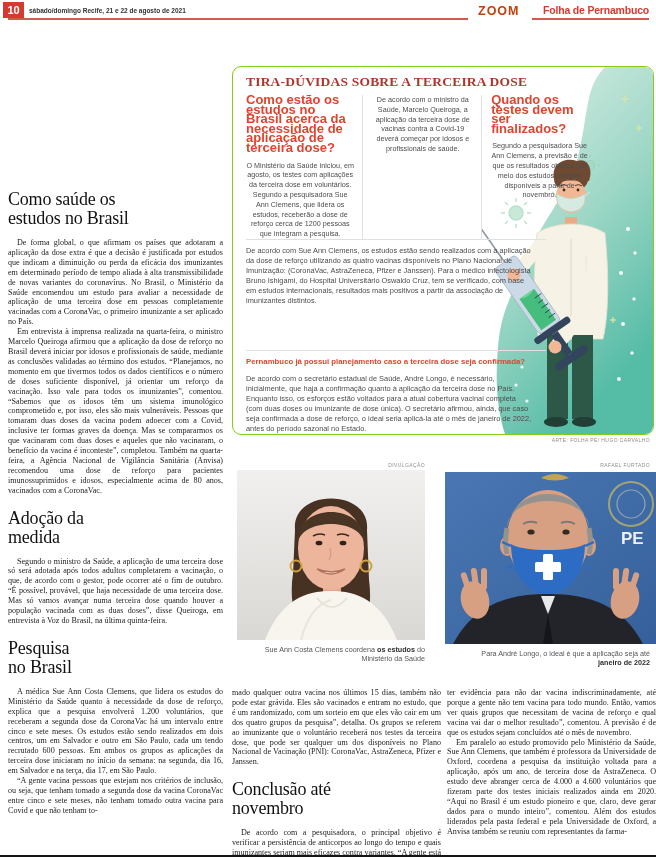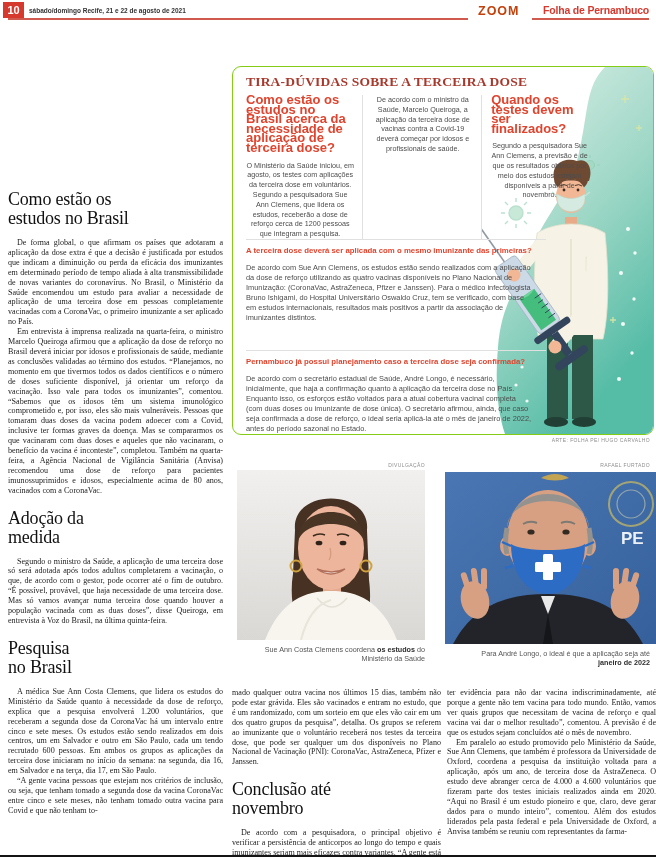--- a/index.html
+++ b/index.html
@@ -59,21 +59,21 @@
 <div id="page">
 
   <div class="pagenum">10</div>
   <div class="hdate">sábado/domingo Recife, 21 e 22 de agosto de 2021</div>
   <div class="hzoom">ZOOM</div>
   <div class="hbrand">Folha de Pernambuco</div>
   <div class="rule-a"></div>
   <div class="rule-b"></div>
 
   <div class="col-left">
-    <h2 class="ahead">Como estão os
+    <h2 class="ahead">Como saúde os
 estudos no Brasil</h2>
     <p class="apar">De forma global, o que afirmam os países que adotaram a aplicação da dose extra é que a decisão é justificada por estudos que indicam a diminuição ou perda da eficácia dos imunizantes em determinado período de tempo aliada à alta transmissibilidade de novas variantes do coronavírus. No Brasil, o Ministério da Saúde encomendou um estudo para avaliar a necessidade de aplicação de uma terceira dose em pessoas completamente vacinadas com a CoronaVac, o primeiro imunizante a ser aplicado no País.</p>
     <p class="apar">Em entrevista à imprensa realizada na quarta-feira, o ministro Marcelo Queiroga afirmou que a aplicação da dose de reforço no Brasil deverá iniciar por idosos e profissionais de saúde, mediante as conclusões validadas ao término dos estudos. “Planejamos, no momento em que tivermos todos os dados científicos e o número de doses suficiente disponível, já orientar um reforço da vacinação. Isso vale para todos os imunizantes”, comentou. “Sabemos que os idosos têm um sistema imunológico comprometido e, por isso, eles são mais vulneráveis. Pessoas que tomaram duas doses da vacina podem adoecer com a Covid, inclusive ter formas graves da doença. Mas se compararmos os que vacinaram com duas doses e aqueles que não vacinaram, o benefício da vacina é inconteste”, completou. Também na quarta-feira, a Agência Nacional de Vigilância Sanitária (Anvisa) recomendou uma dose de reforço para pacientes imunossuprimidos e idosos, especialmente acima de 80 anos, vacinados com a CoronaVac.</p>
     <h2 class="ahead mt">Adoção da
 medida</h2>
     <p class="apar">Segundo o ministro da Saúde, a aplicação de uma terceira dose só será adotada após todos adultos completarem a vacinação, o que, de acordo com o gestor, pode ocorrer até o fim de outubro. “É possível, provável, que haja necessidade de uma terceira dose. Mas só vamos avançar numa terceira dose quando houver a população vacinada com as duas doses”, disse Queiroga, em entrevista à Voz do Brasil, na última quinta-feira.</p>
     <h2 class="ahead mt">Pesquisa
 no Brasil</h2>
     <p class="apar">A médica Sue Ann Costa Clemens, que lidera os estudos do Ministério da Saúde quanto à necessidade da dose de reforço, explica que a pesquisa envolverá 1.200 voluntários, que receberam a segunda dose da CoronaVac há um intervalo entre cinco e sete meses. Os estudos estão sendo realizados em dois centros, um em Salvador e outro em São Paulo, cada um tendo recrutado 600 pessoas. Em ambos os grupos as aplicações da terceira dose iniciaram no início da semana: na segunda, dia 16, em Salvador e na terça, dia 17, em São Paulo.</p>
     <p class="apar">“A gente vacina pessoas que estejam nos critérios de inclusão, ou seja, que tenham tomado a segunda dose da vacina CoronaVac entre cinco e sete meses, não tenham tomado outra vacina para Covid e que não tenham to-</p>
@@ -171,21 +171,20 @@
       </div>
       <div class="faq-col" style="width:100px;padding-right:0">
         <p class="faq-q">Quando os testes devem ser finalizados?</p>
         <p class="faq-a">Segundo a pesquisadora Sue Ann Clemens, a previsão é de que os resultados obtidos por meio dos estudos estejam disponíveis a partir de novembro.</p>
       </div>
     </div>
 
     <div class="faq-div" style="top:172px"></div>
 
     <div class="faq-wide" style="top:179px">
-      <p class="faq-wq">A terceira dose deverá ser aplicada com o mesmo imunizante das primeiras?</p>
       <p class="faq-wa">De acordo com Sue Ann Clemens, os estudos estão sendo realizados com a aplicação da dose de reforço utilizando as quatro vacinas disponíveis no Plano Nacional de Imunização: (CoronaVac, AstraZeneca, Pfizer e Janssen). Para o médico infectologista Bruno Ishigami, do Hospital Universitário Oswaldo Cruz, tem se verificado, com base em estudos internacionais, resultados mais positivos a partir da associação de imunizantes distintos.</p>
     </div>
 
     <div class="faq-div" style="top:283px"></div>
 
     <div class="faq-wide" style="top:290px">
       <p class="faq-wq">Pernambuco já possui planejamento caso a terceira dose seja confirmada?</p>
       <p class="faq-wa">De acordo com o secretário estadual de Saúde, André Longo, é necessário, inicialmente, que haja a confirmação quanto à aplicação da terceira dose no País. Enquanto isso, os esforços estão voltados para a atual cobertura vacinal completa (com duas doses ou imunizante de dose única). O secretário afirmou, ainda, que caso seja confirmada a dose de reforço, o ideal seria aplicá-la até o mês de janeiro de 2022, antes do período sazonal no Estado.</p>
     </div>
   </div>

